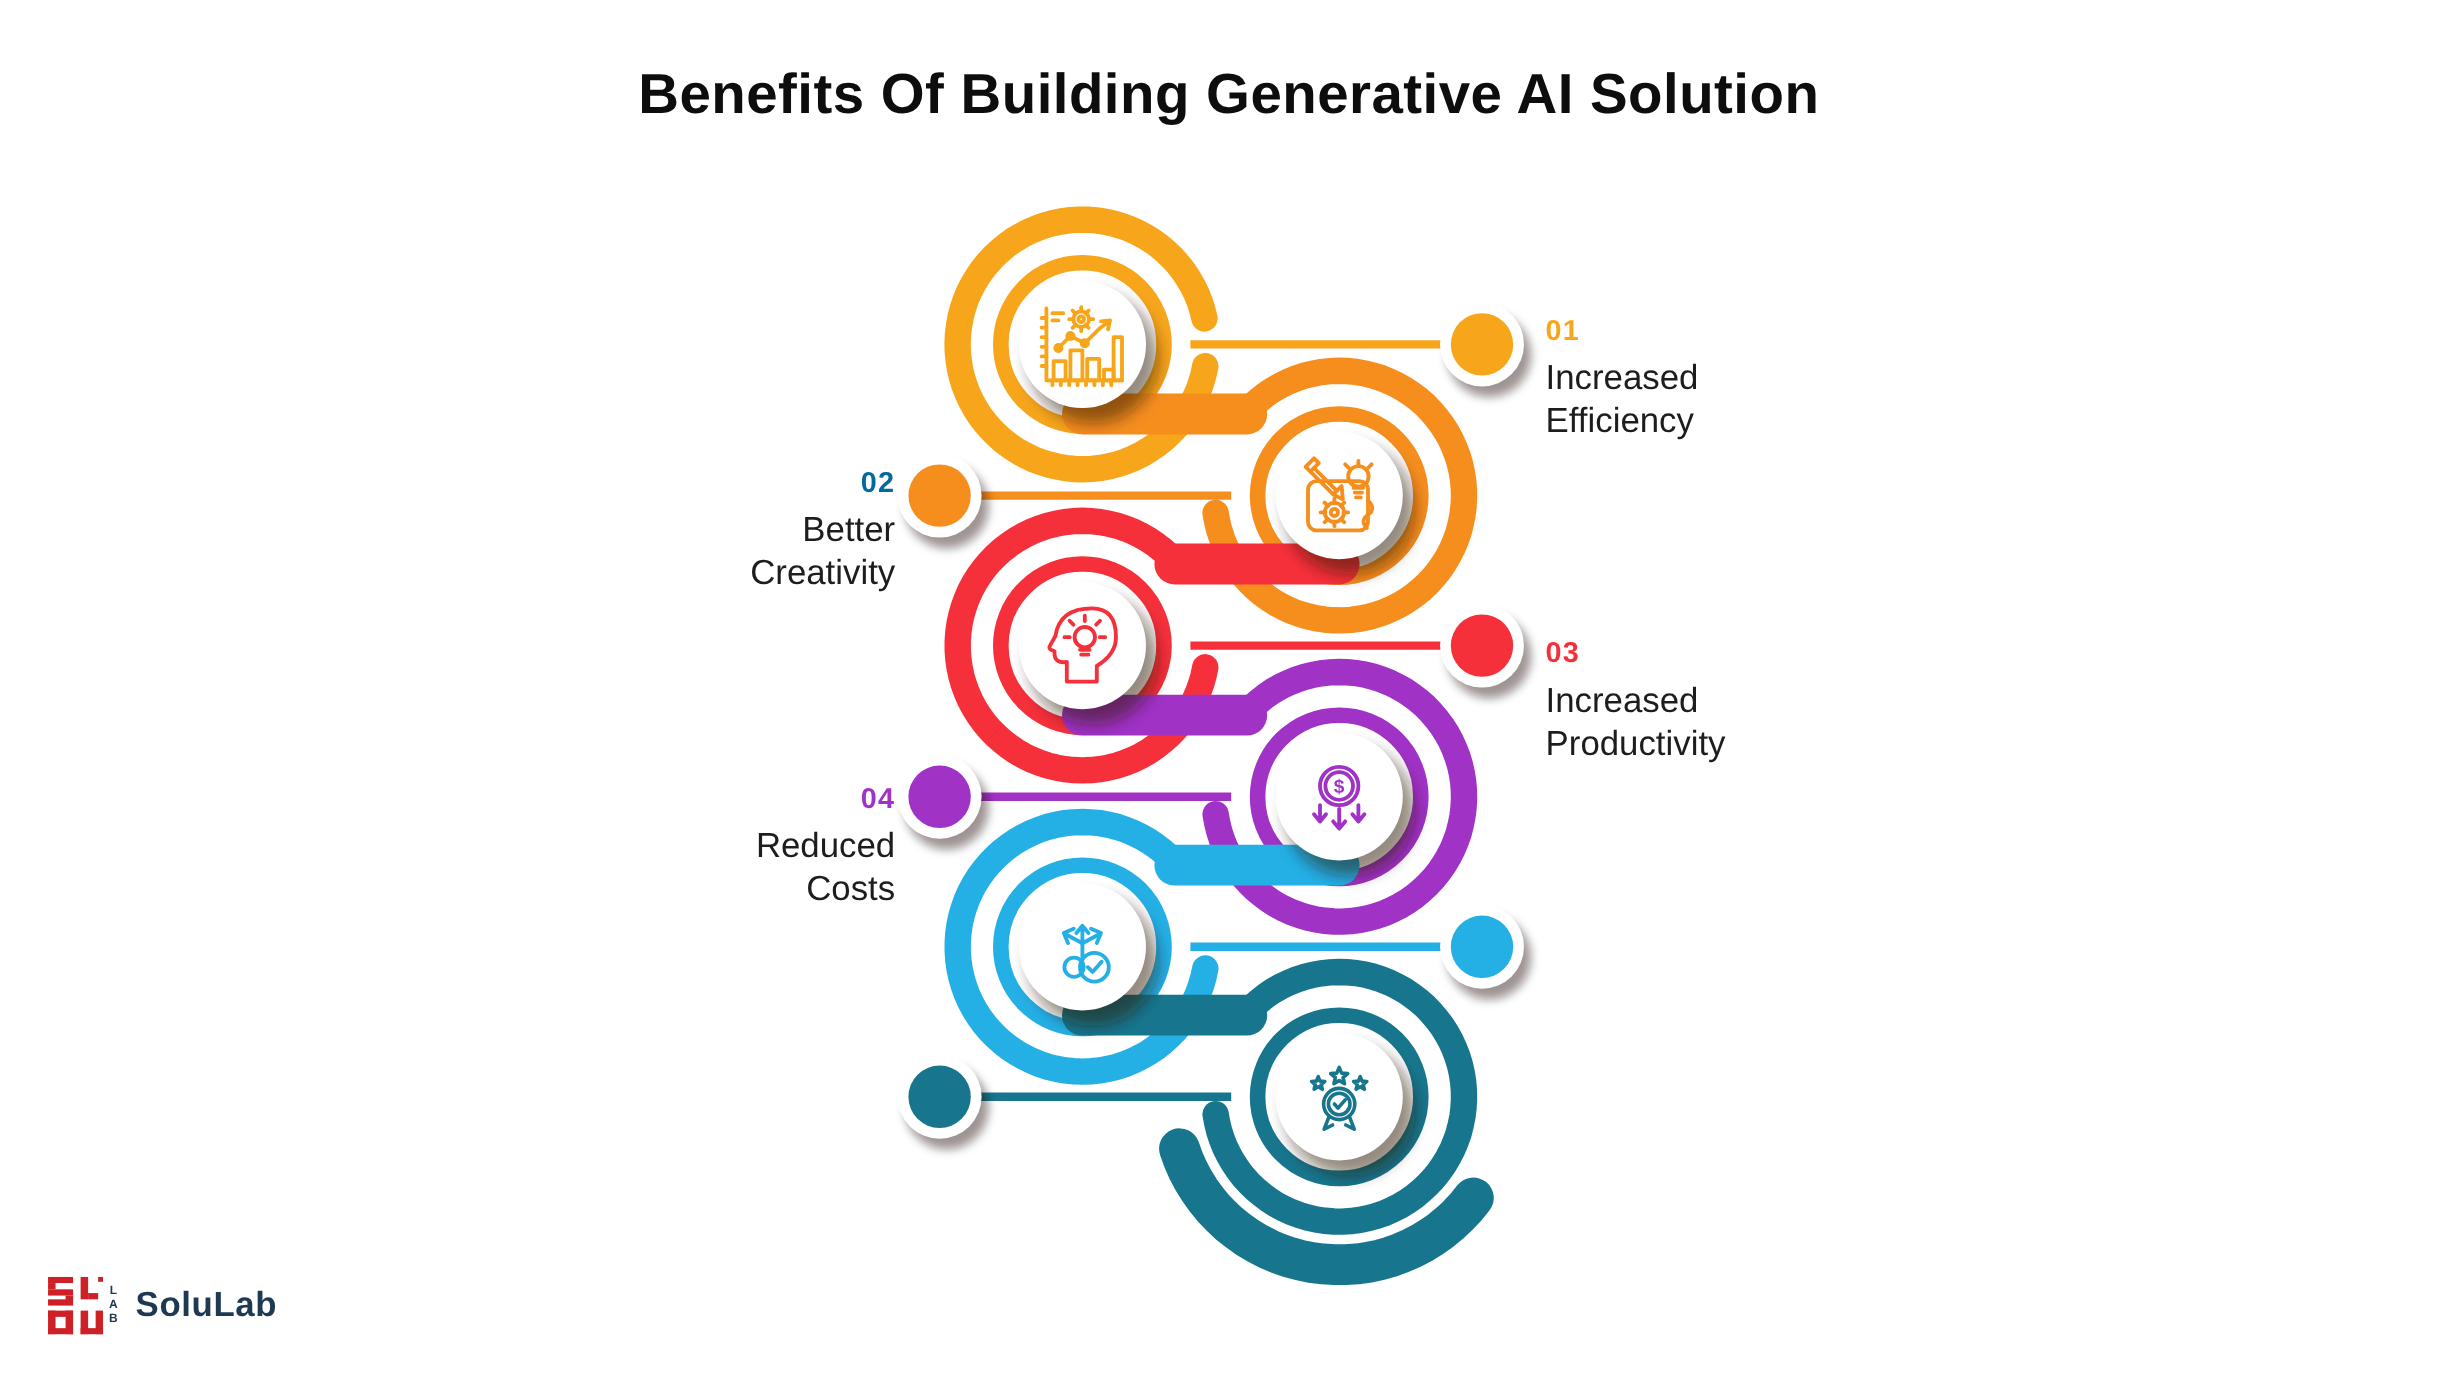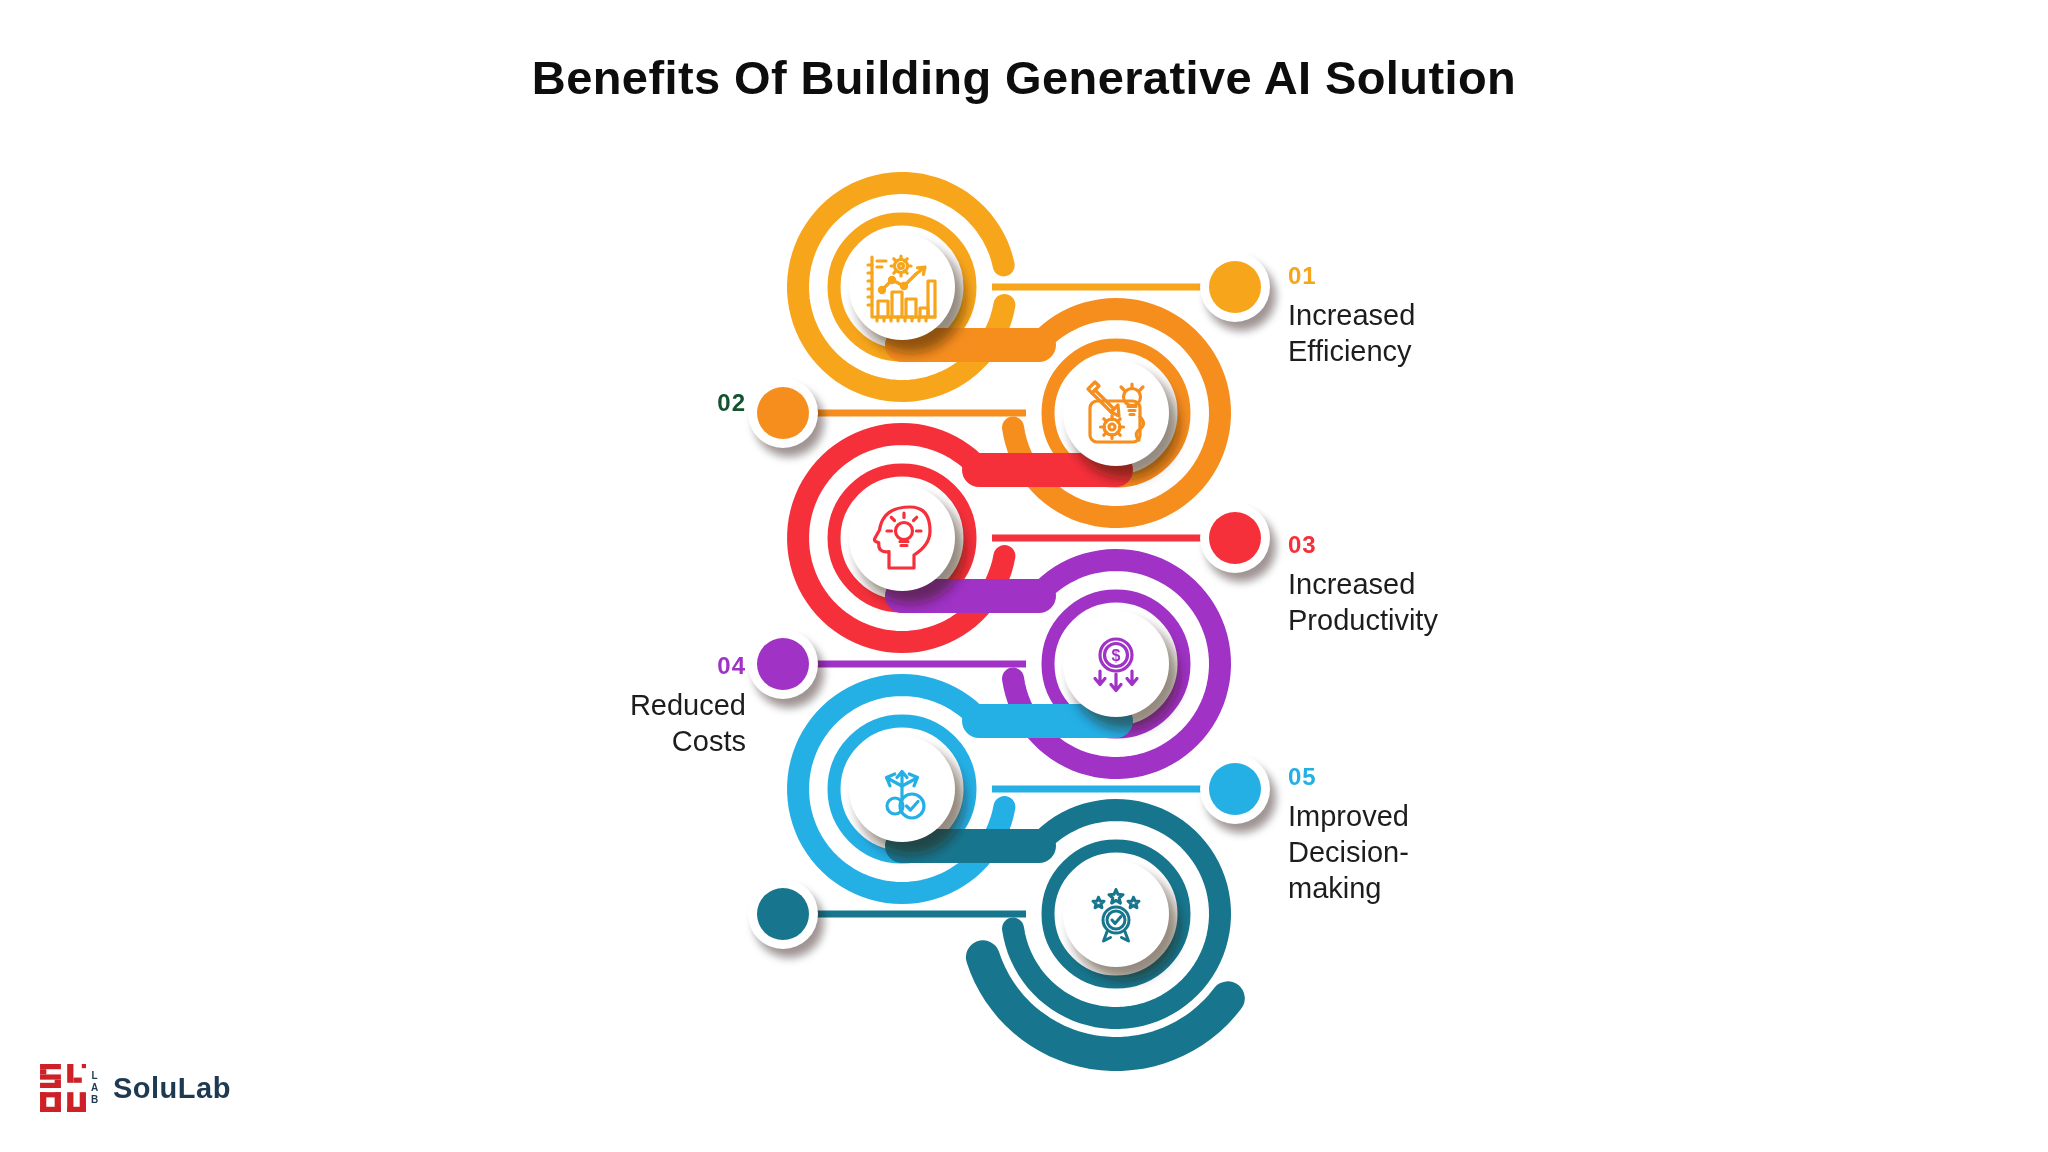--- a/index.html
+++ b/index.html
@@ -169,37 +169,33 @@
   </g>
       </g>
     </svg>
 
   <div class="label-block align-left" id="block-0">
     <div class="num" style="color: rgb(247, 165, 27);">01</div>
     <div class="lbl">Increased
 Efficiency</div>
   </div>
   <div class="label-block align-right" id="block-1">
-    <div class="num" style="color: #14532d;">02</div>
+    <div class="num" style="color: #0369a1;">02</div>
+    <div class="lbl">Better
+Creativity</div>
   </div>
   <div class="label-block align-left" id="block-2">
     <div class="num" style="color: rgb(246, 48, 58);">03</div>
     <div class="lbl">Increased
 Productivity</div>
   </div>
   <div class="label-block align-right" id="block-3">
     <div class="num" style="color: rgb(160, 50, 198);">04</div>
     <div class="lbl">Reduced
 Costs</div>
-  </div>
-  <div class="label-block align-left" id="block-4">
-    <div class="num" style="color: rgb(36, 175, 229);">05</div>
-    <div class="lbl">Improved
-Decision-
-making</div>
   </div>
 
   <div class="logo">
     <svg width="46" height="48" viewBox="0 0 44 46">
       <g fill="#CE2127">
         <rect x="0" y="0" width="20" height="5"></rect>
           <rect x="0" y="5" width="6" height="5"></rect>
         <rect x="0" y="10" width="20" height="5"></rect>
           <rect x="14" y="15" width="6" height="4"></rect>
         <rect x="0" y="18" width="20" height="5"></rect>

